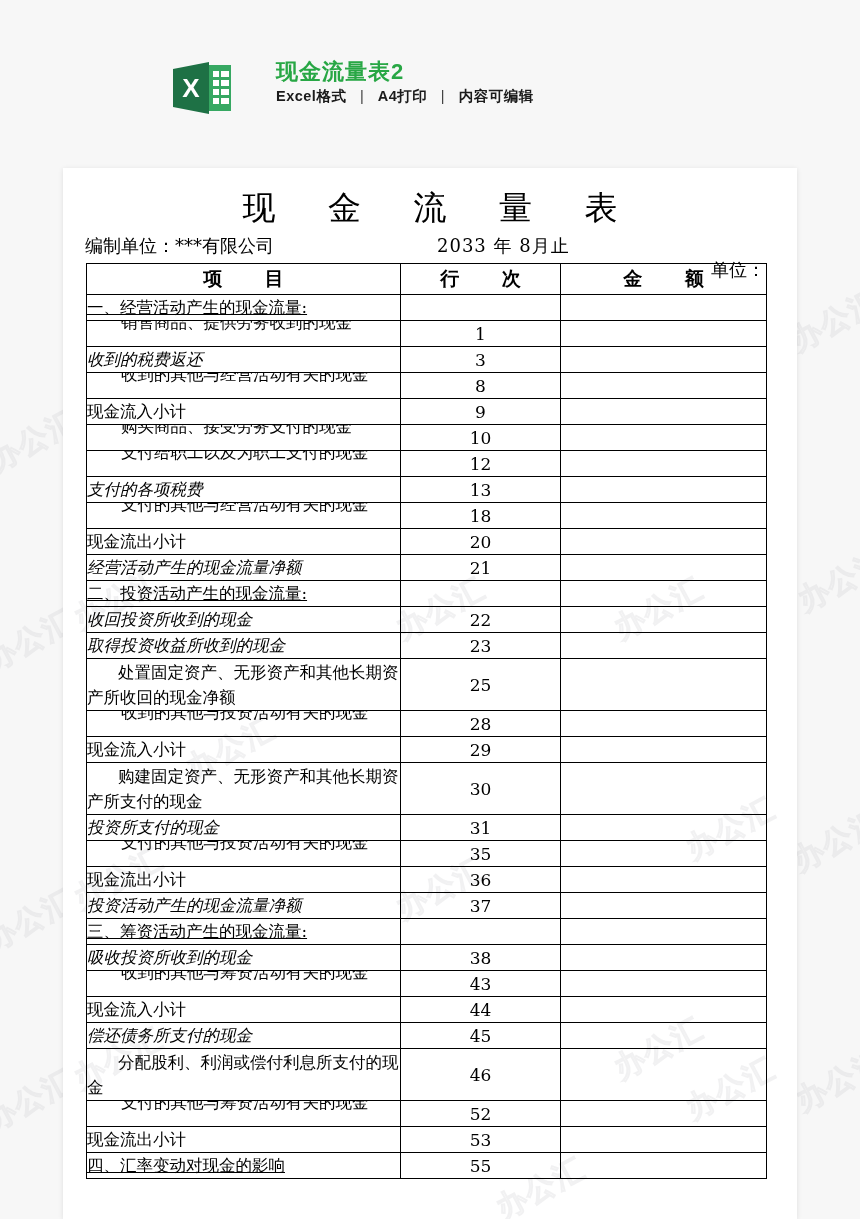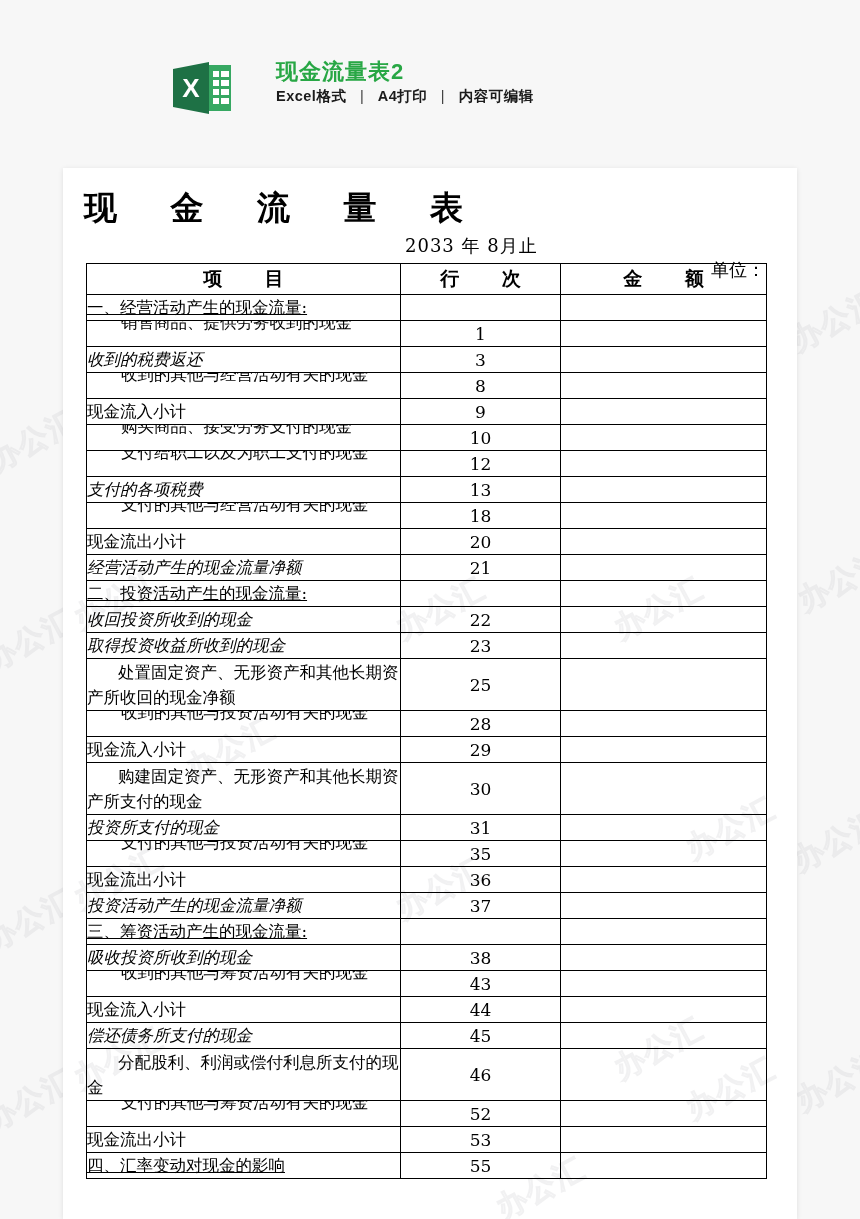--- a/index.html
+++ b/index.html
@@ -97,42 +97,42 @@
 
   #sheet {
     position: relative;
     z-index: 2;
     padding: 0;
   }
 
   
   #sheet-title {
     margin-top: 20px;
-    text-align: left;
+    text-align: center;
     font-family: "DejaVu Serif", serif;
     font-size: 33px;
-    font-weight: 700;
+    font-weight: 400;
     letter-spacing: 21px;
     text-indent: 21px;
     color: #000;
     line-height: 40px;
   }
 
   
   #sheet-meta {
     position: relative;
     margin: 6px 0 3px 0;
     height: 26px;
     font-family: "DejaVu Serif", serif;
     font-size: 18px;
     color: #000;
     white-space: nowrap;
   }
   #meta-unit-name { position: absolute; left: 22px;  top: 0; }
-  #meta-period    { position: absolute; left: 342px; top: 0; letter-spacing: 1px; }
+  #meta-period    { position: absolute; left: 374px; top: 0; letter-spacing: 1px; }
   #meta-currency  { position: absolute; right: 32px; top: 0; margin-top: 24px; }
 
   
   table#cashflow-table {
     position: relative;
     margin-left: 23px;
     width: 680px;
     border-collapse: collapse;
     table-layout: fixed;
     font-family: "DejaVu Serif", serif;
@@ -266,20 +266,21 @@
       <div class="wm" style="left: 430px; top: 1000px;">办公汇</div>
       <div class="wm" style="left: 620px; top: 640px;">办公汇</div>
       <div class="wm" style="left: 620px; top: 900px;">办公汇</div>
     </div>
 
   <div id="sheet">
 
     <div id="sheet-title">现 金 流 量 表</div>
 
     <div id="sheet-meta">
+      <span id="meta-unit-name">编制单位：***有限公司</span>
       <span id="meta-period">2033 年 8月止</span>
       <span id="meta-currency">单位：</span>
     </div>
 
     <table id="cashflow-table">
       <colgroup>
         <col class="c-item">
           <col class="c-line">
           <col class="c-amt">
       </colgroup>

